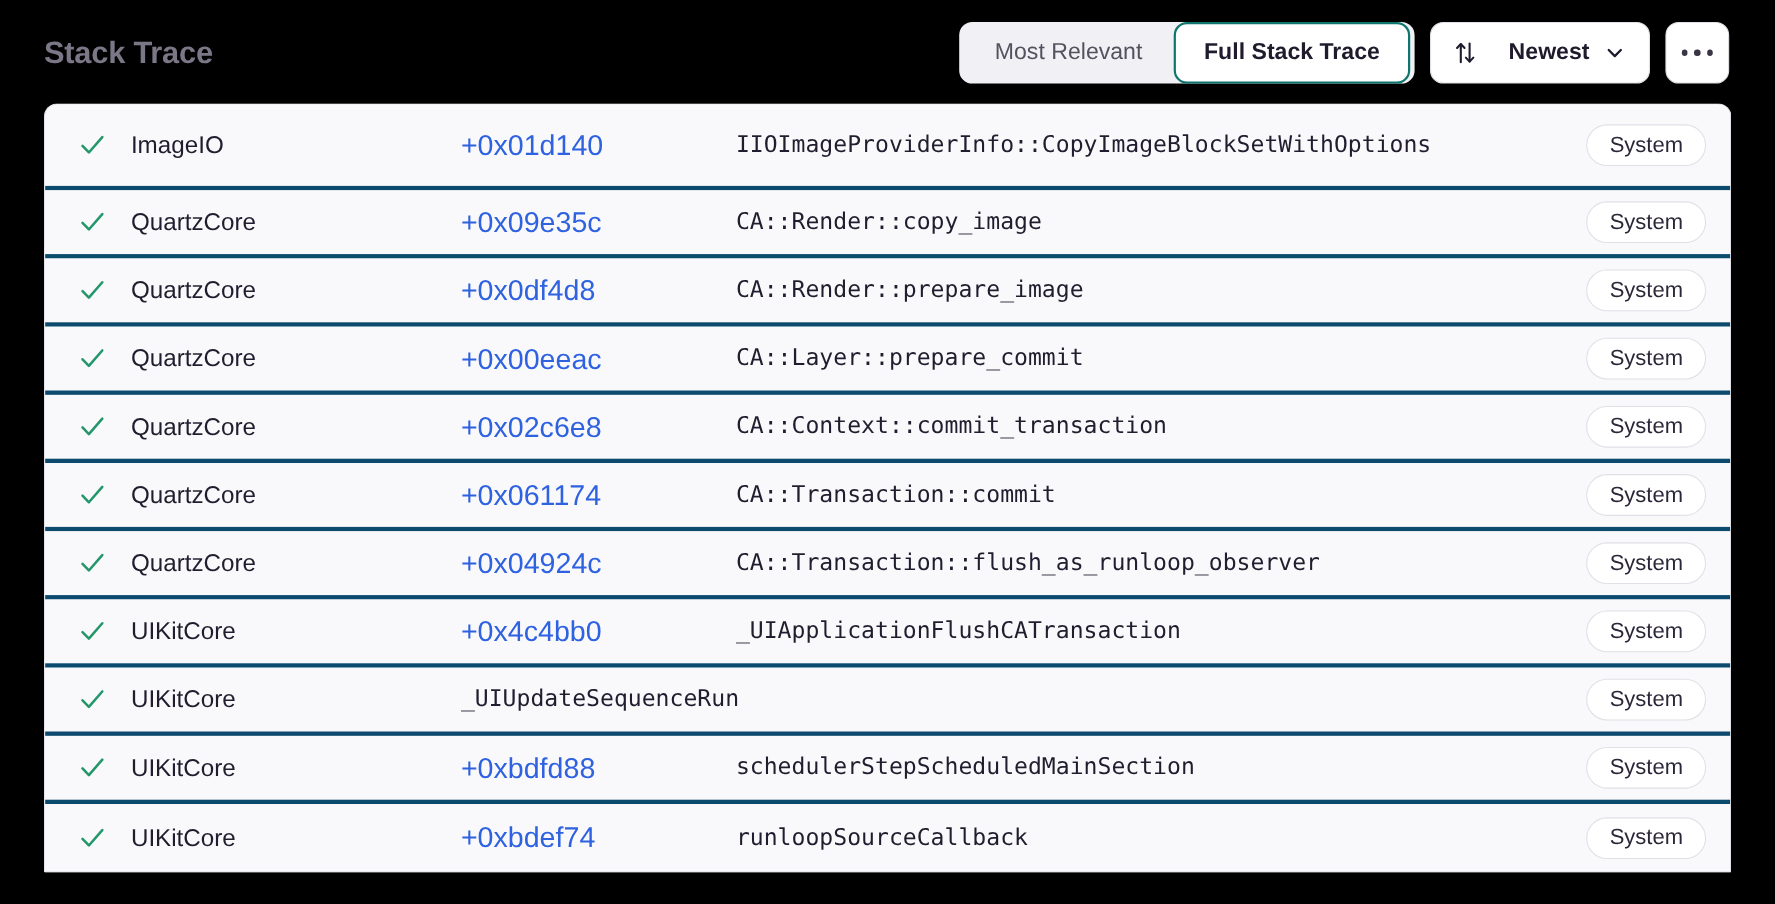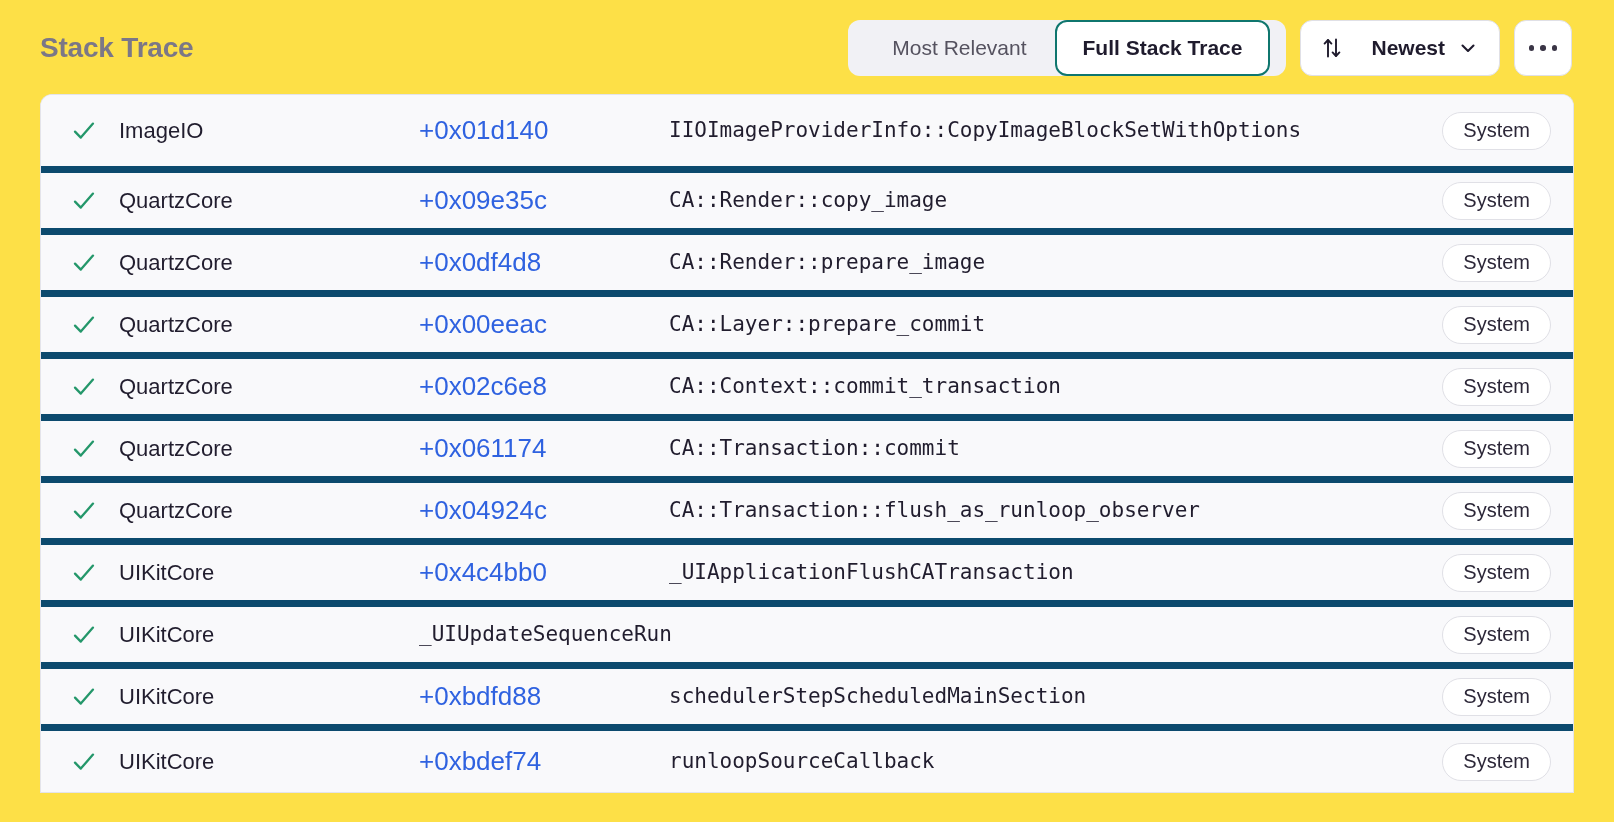--- a/index.html
+++ b/index.html
@@ -12,21 +12,21 @@
     background: #ffffff;
     font-family: "Liberation Sans", sans-serif;
     -webkit-font-smoothing: antialiased;
   }
 
   .page {
     position: relative;
     width: 1614px;
     height: 822px;
     overflow: hidden;
-    background: #fde047;
+    background: #000000;
   }
 
   
   .header {
     position: absolute;
     left: 0; top: 0;
     width: 1614px;
     height: 96px;
     display: flex;
     align-items: center;
@@ -49,21 +49,21 @@
     gap: 14px;
   }
 
   
   .segmented {
     display: flex;
     align-items: center;
     background: #f1f1f5;
     border-radius: 12px;
     height: 56px;
-    padding: 16px;
+    padding: 4px;
   }
   .seg-btn {
     height: 56px;
     display: flex;
     align-items: center;
     justify-content: center;
     padding: 0 26px;
     font-size: 21px;
     color: #55525f;
     background: transparent;
@@ -144,21 +144,21 @@
     border-bottom: none;
     border-radius: 12px 12px 0 0;
     background: #f9f9fb;
     overflow: hidden;
   }
   .trace-row {
     display: flex;
     align-items: center;
     min-height: 62px;
     background: #f9f9fb;
-    border-bottom: 7px solid #0c4a6e;
+    border-bottom: 4px solid #0c4a6e;
     padding: 0 22px 0 30px;
   }
   .trace-row:last-child { border-bottom: 1px solid #e4e4ea; }
   .trace-row.tall { min-height: 78px; }
 
   .cell-check {
     flex: 0 0 48px;
     display: flex;
     align-items: center;
     justify-content: flex-start;

